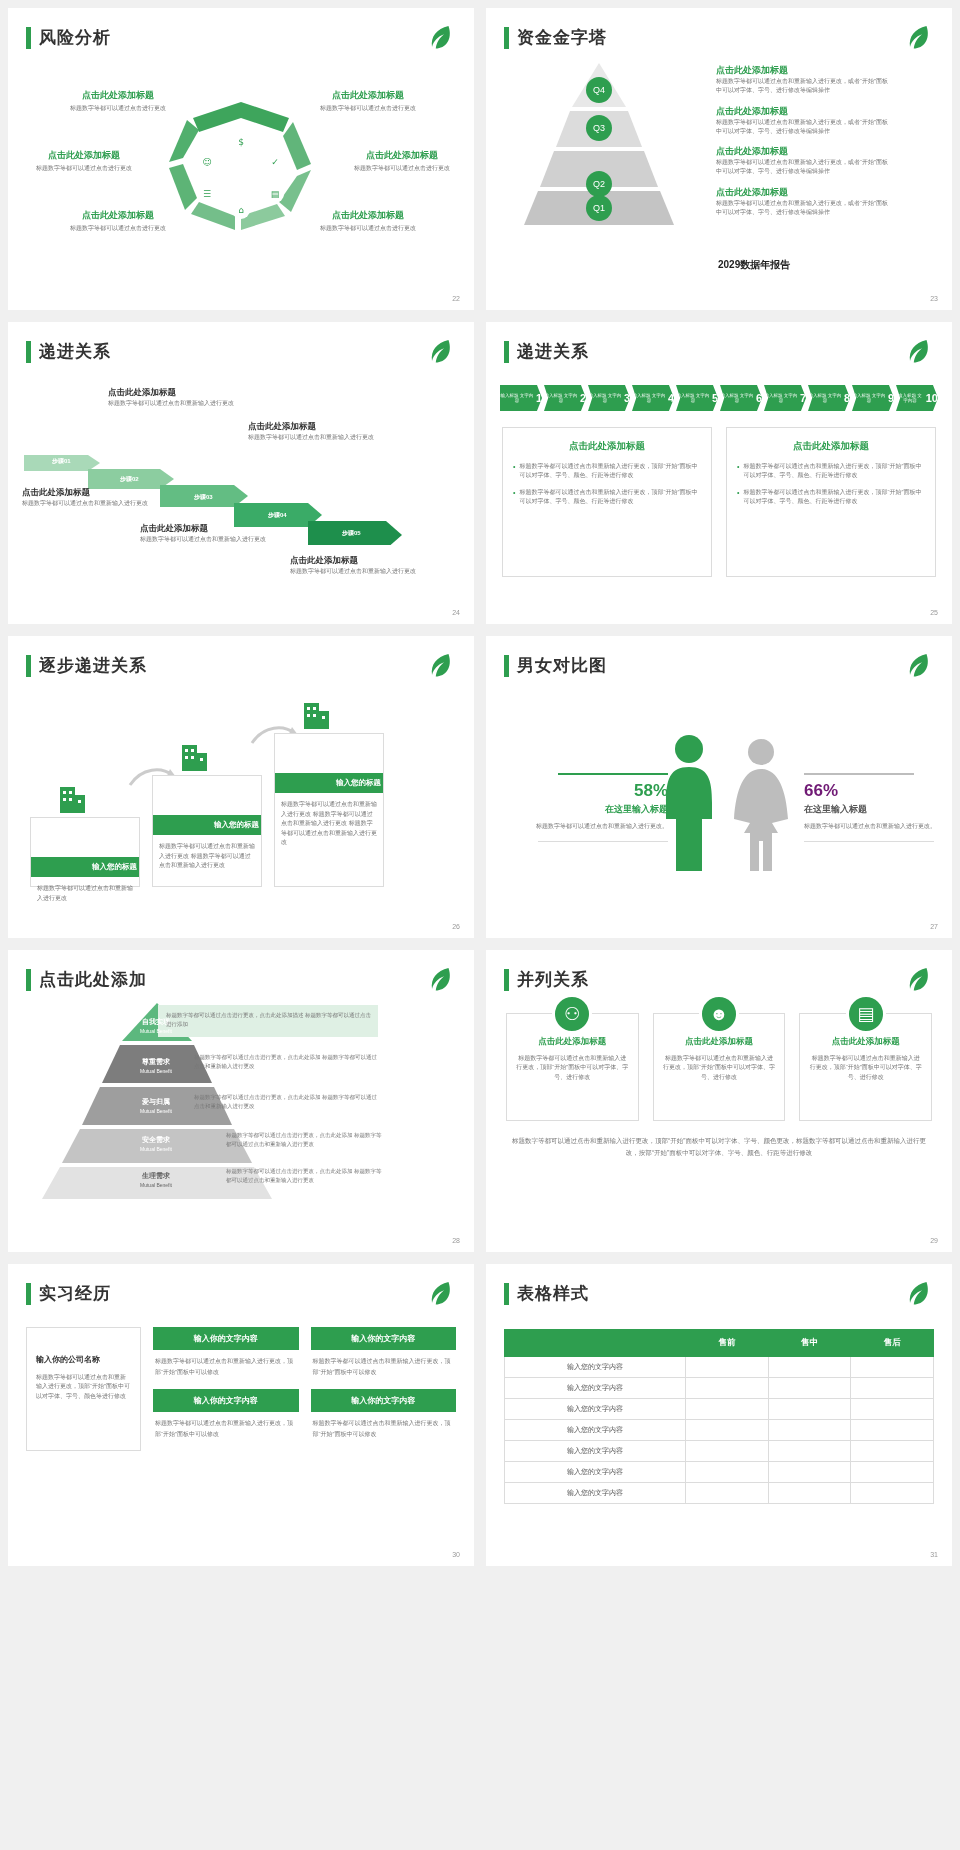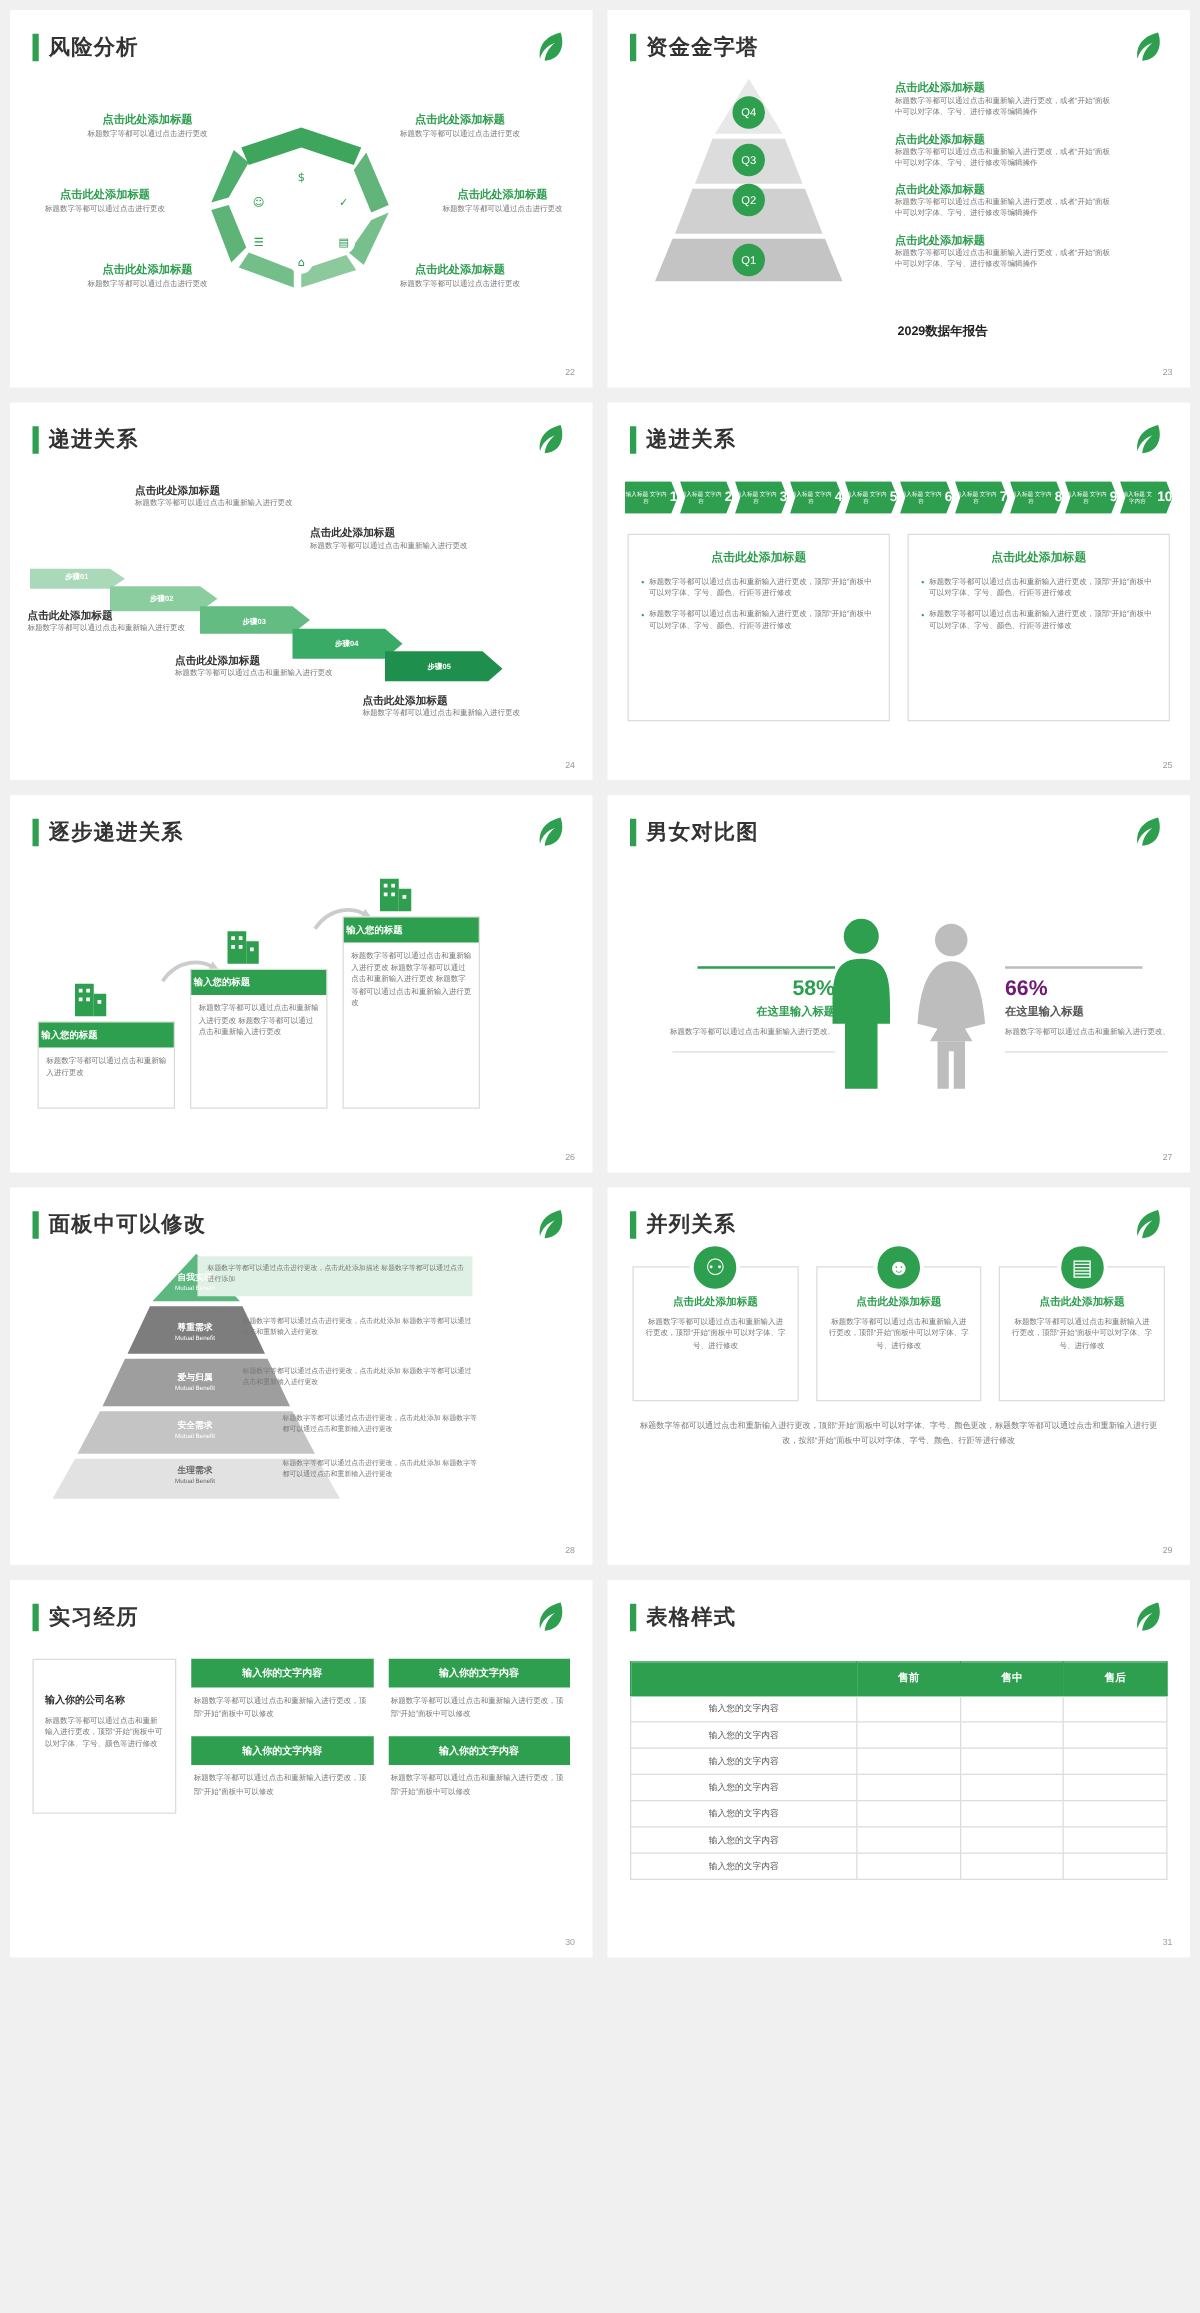--- a/index.html
+++ b/index.html
@@ -103,21 +103,21 @@
   .chev-num { font-size: 11px; font-weight: bold; }
   .two-cards { display: flex; gap: 14px; padding: 16px 16px 0; }
   .card25 { flex: 1; border: 1px solid #dcdcdc; padding: 12px 10px; height: 150px; }
   .card25 h4 { font-size: 9.5px; color: #2e9e4f; text-align: center; margin-bottom: 9px; }
   .bullet { display: flex; gap: 4px; margin-bottom: 7px; }
   .bullet .dot { color: #2e9e4f; font-size: 7px; line-height: 1.5; }
 
   
   .s26 { position: relative; height: 230px; }
   .s26-card { position: absolute; width: 110px; border: 1px solid #dcdcdc; background:#fff; }
-  .s26-head { background: #2e9e4f; color: #fff; font-size: 7.5px; font-weight: bold; text-align: left; padding: 5px 2px; }
+  .s26-head { background: #2e9e4f; color: #fff; font-size: 7.5px; font-weight: bold; text-align: right; padding: 5px 2px; margin-top: 39px; }
   .s26-body { font-size: 6px; color: #777; line-height: 1.6; padding: 7px 6px; }
   .s26-icon { position: absolute; }
 
   
   .s27 { position: relative; height: 230px; }
   .pct { font-size: 17px; font-weight: bold; }
   .pct-g { color: #2e9e4f; }
   .pct-k { color: #701a75; }
 
   
@@ -237,21 +237,21 @@
 
     <div class="pyr">
       <svg width="190" height="175" viewBox="0 0 190 175">
         <polygon points="95,8 122,52 68,52" fill="#e8e8e8"></polygon>
         <polygon points="66,56 124,56 138,92 52,92" fill="#dcdcdc"></polygon>
         <polygon points="50,96 140,96 154,132 36,132" fill="#d0d0d0"></polygon>
         <polygon points="34,136 156,136 170,170 20,170" fill="#c4c4c4"></polygon>
       </svg>
       <div class="pyr-badge" style="top:22px">Q4</div>
       <div class="pyr-badge" style="top:60px">Q3</div>
-      <div class="pyr-badge" style="top:92px">Q2</div>
+      <div class="pyr-badge" style="top:116px">Q2</div>
       <div class="pyr-badge" style="top:140px">Q1</div>
     </div>
 
     <div class="pyr-texts">
       <div class="pyr-item">
         <div class="t-head">点击此处添加标题</div>
         <div class="t-body">标题数字等都可以通过点击和重新输入进行更改，或者“开始”面板中可以对字体、字号、进行修改等编辑操作</div>
       </div>
       <div class="pyr-item">
         <div class="t-head">点击此处添加标题</div>
@@ -513,21 +513,21 @@
         <div class="t-body">标题数字等都可以通过点击和重新输入进行更改。</div>
         <div style="height:1px;background:#dcdcdc;width:130px;margin-top:10px"></div>
       </div>
     </div>
     <div class="page-num">27</div>
   </div>
 
   <div class="slide">
     <div class="slide-title-bar">
       <span class="title-accent"></span>
-      <span class="slide-title">面板中可以修改</span>
+      <span class="slide-title">点击此处添加</span>
     </div>
     <svg class="logo" viewBox="0 0 40 36">
       <path d="M30 2 C14 6 6 16 8 30 C10 22 16 16 24 13 C18 18 14 24 13 32 C26 32 36 20 30 2Z" fill="#2e9e4f"></path>
     </svg>
 
     <div class="maslow">
       <svg width="250" height="205" viewBox="0 0 250 205" style="position:absolute;left:24px;top:4px">
         <polygon points="125,4 160,42 90,42" fill="#5cb87e"></polygon>
         <polygon points="88,46 162,46 180,84 70,84" fill="#7d7d7d"></polygon>
         <polygon points="68,88 182,88 200,126 50,126" fill="#9e9e9e"></polygon>

